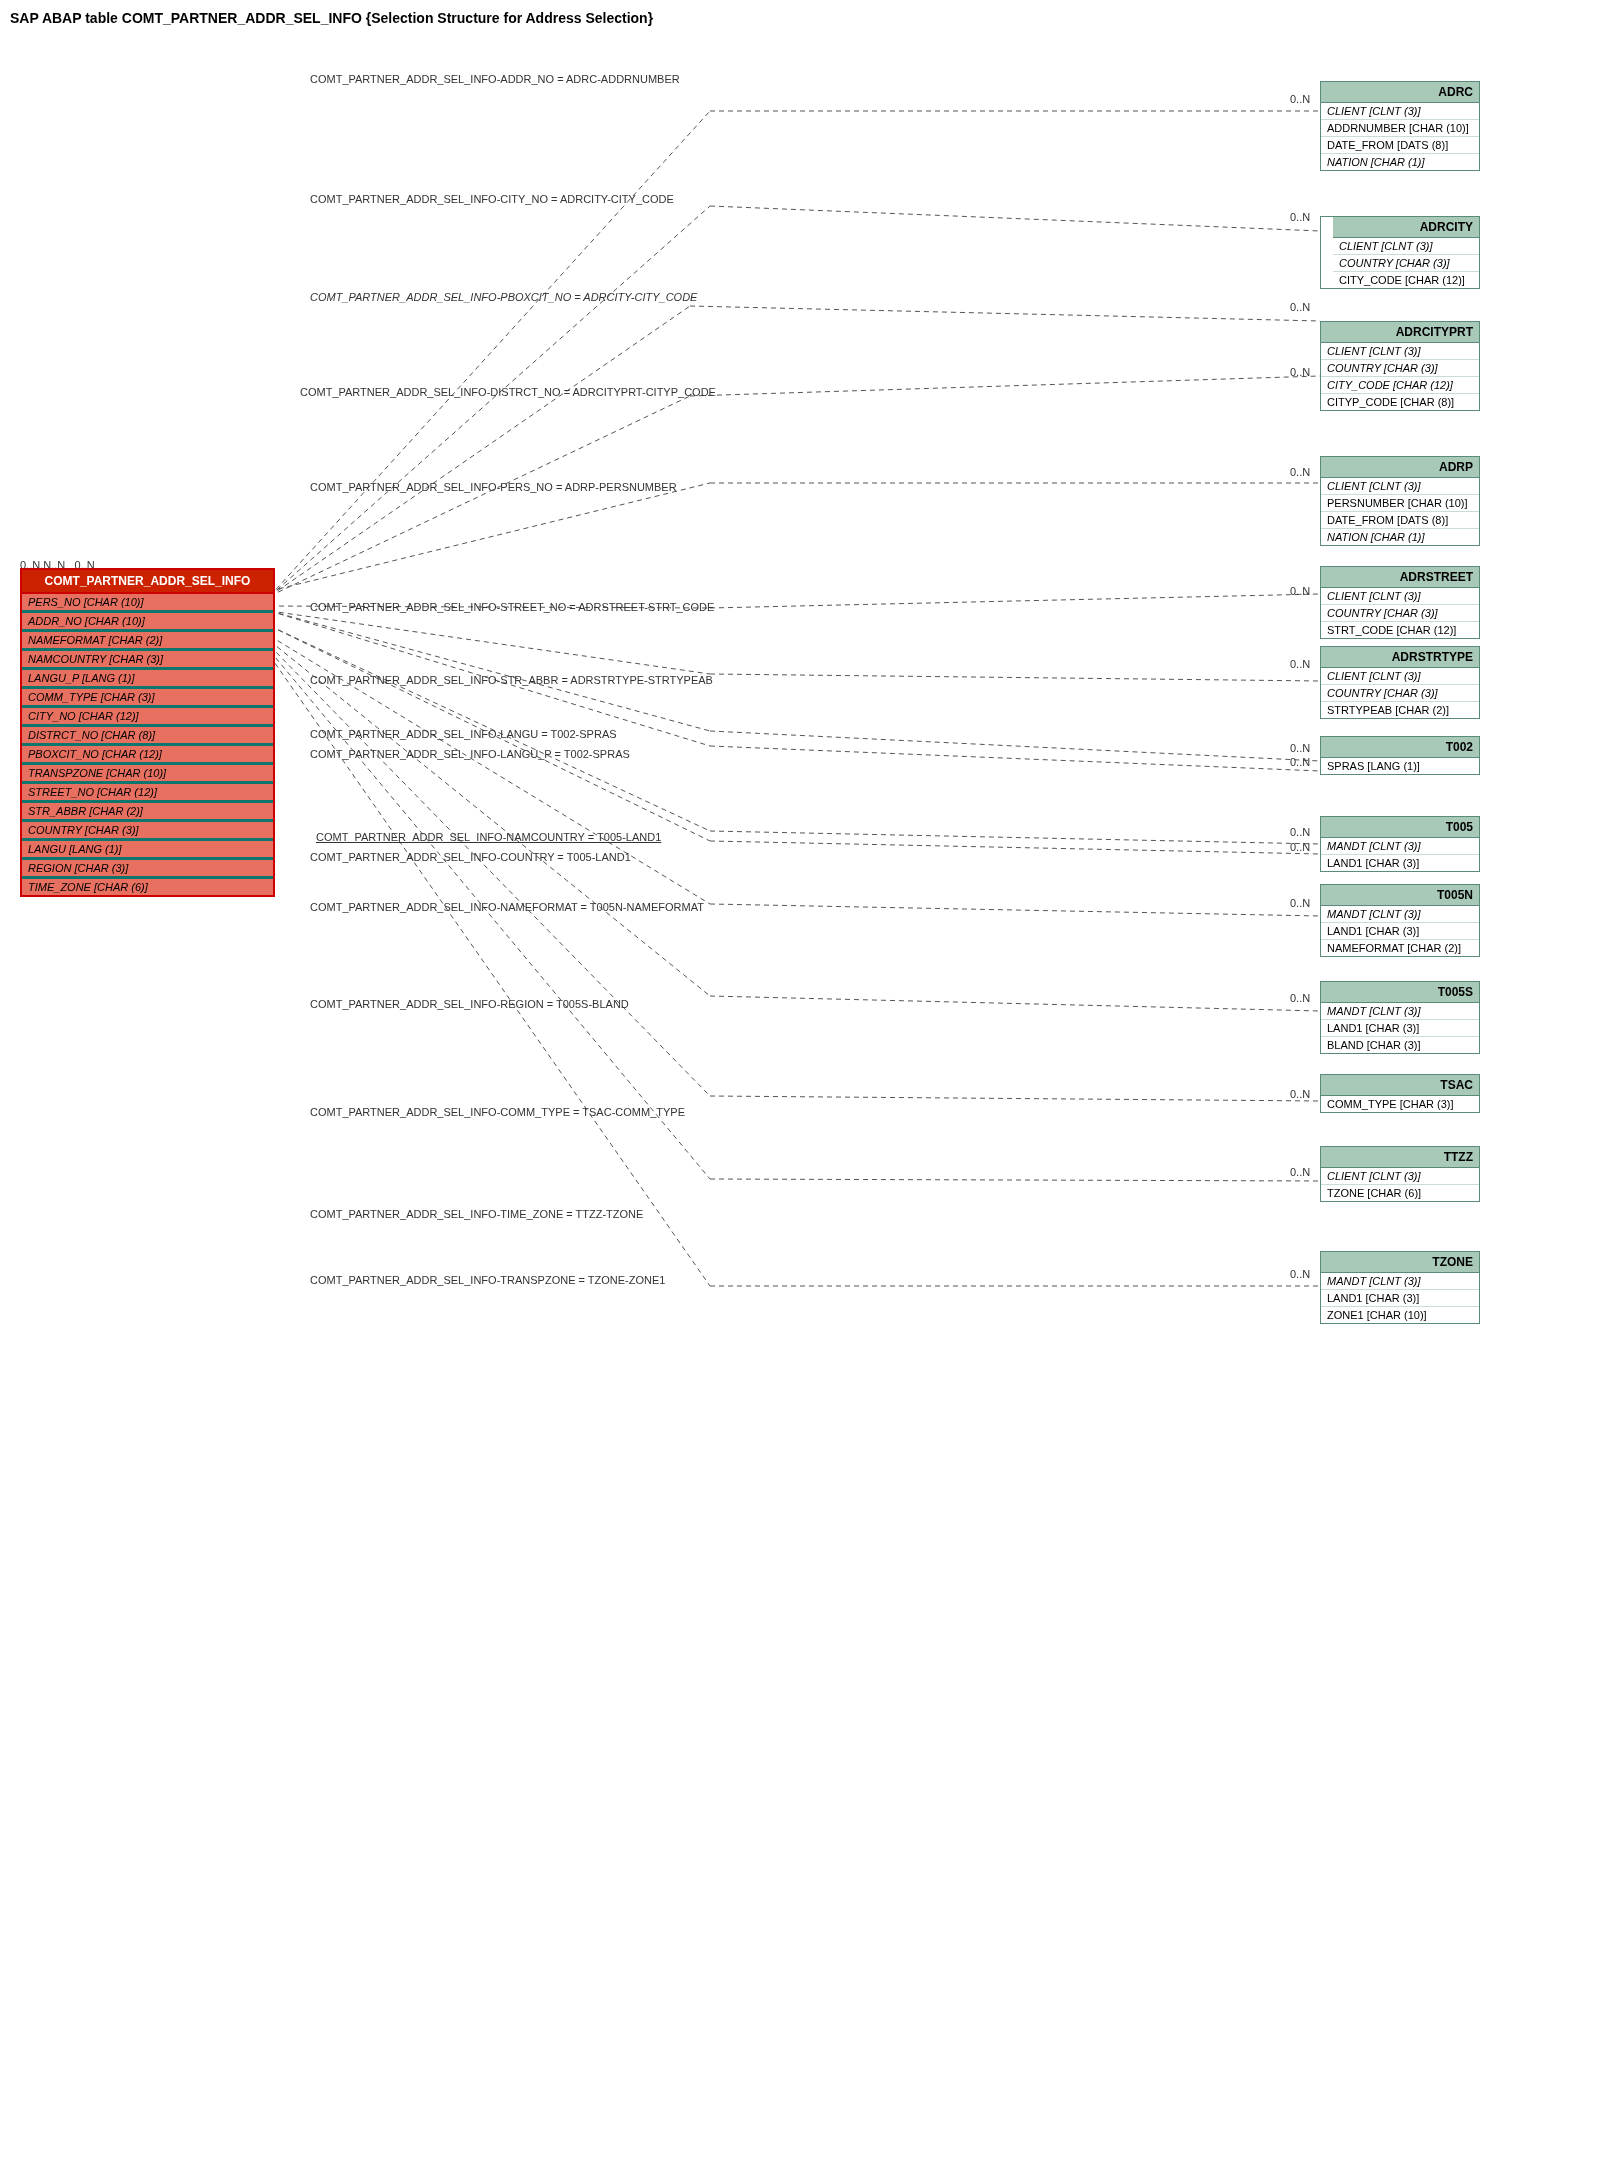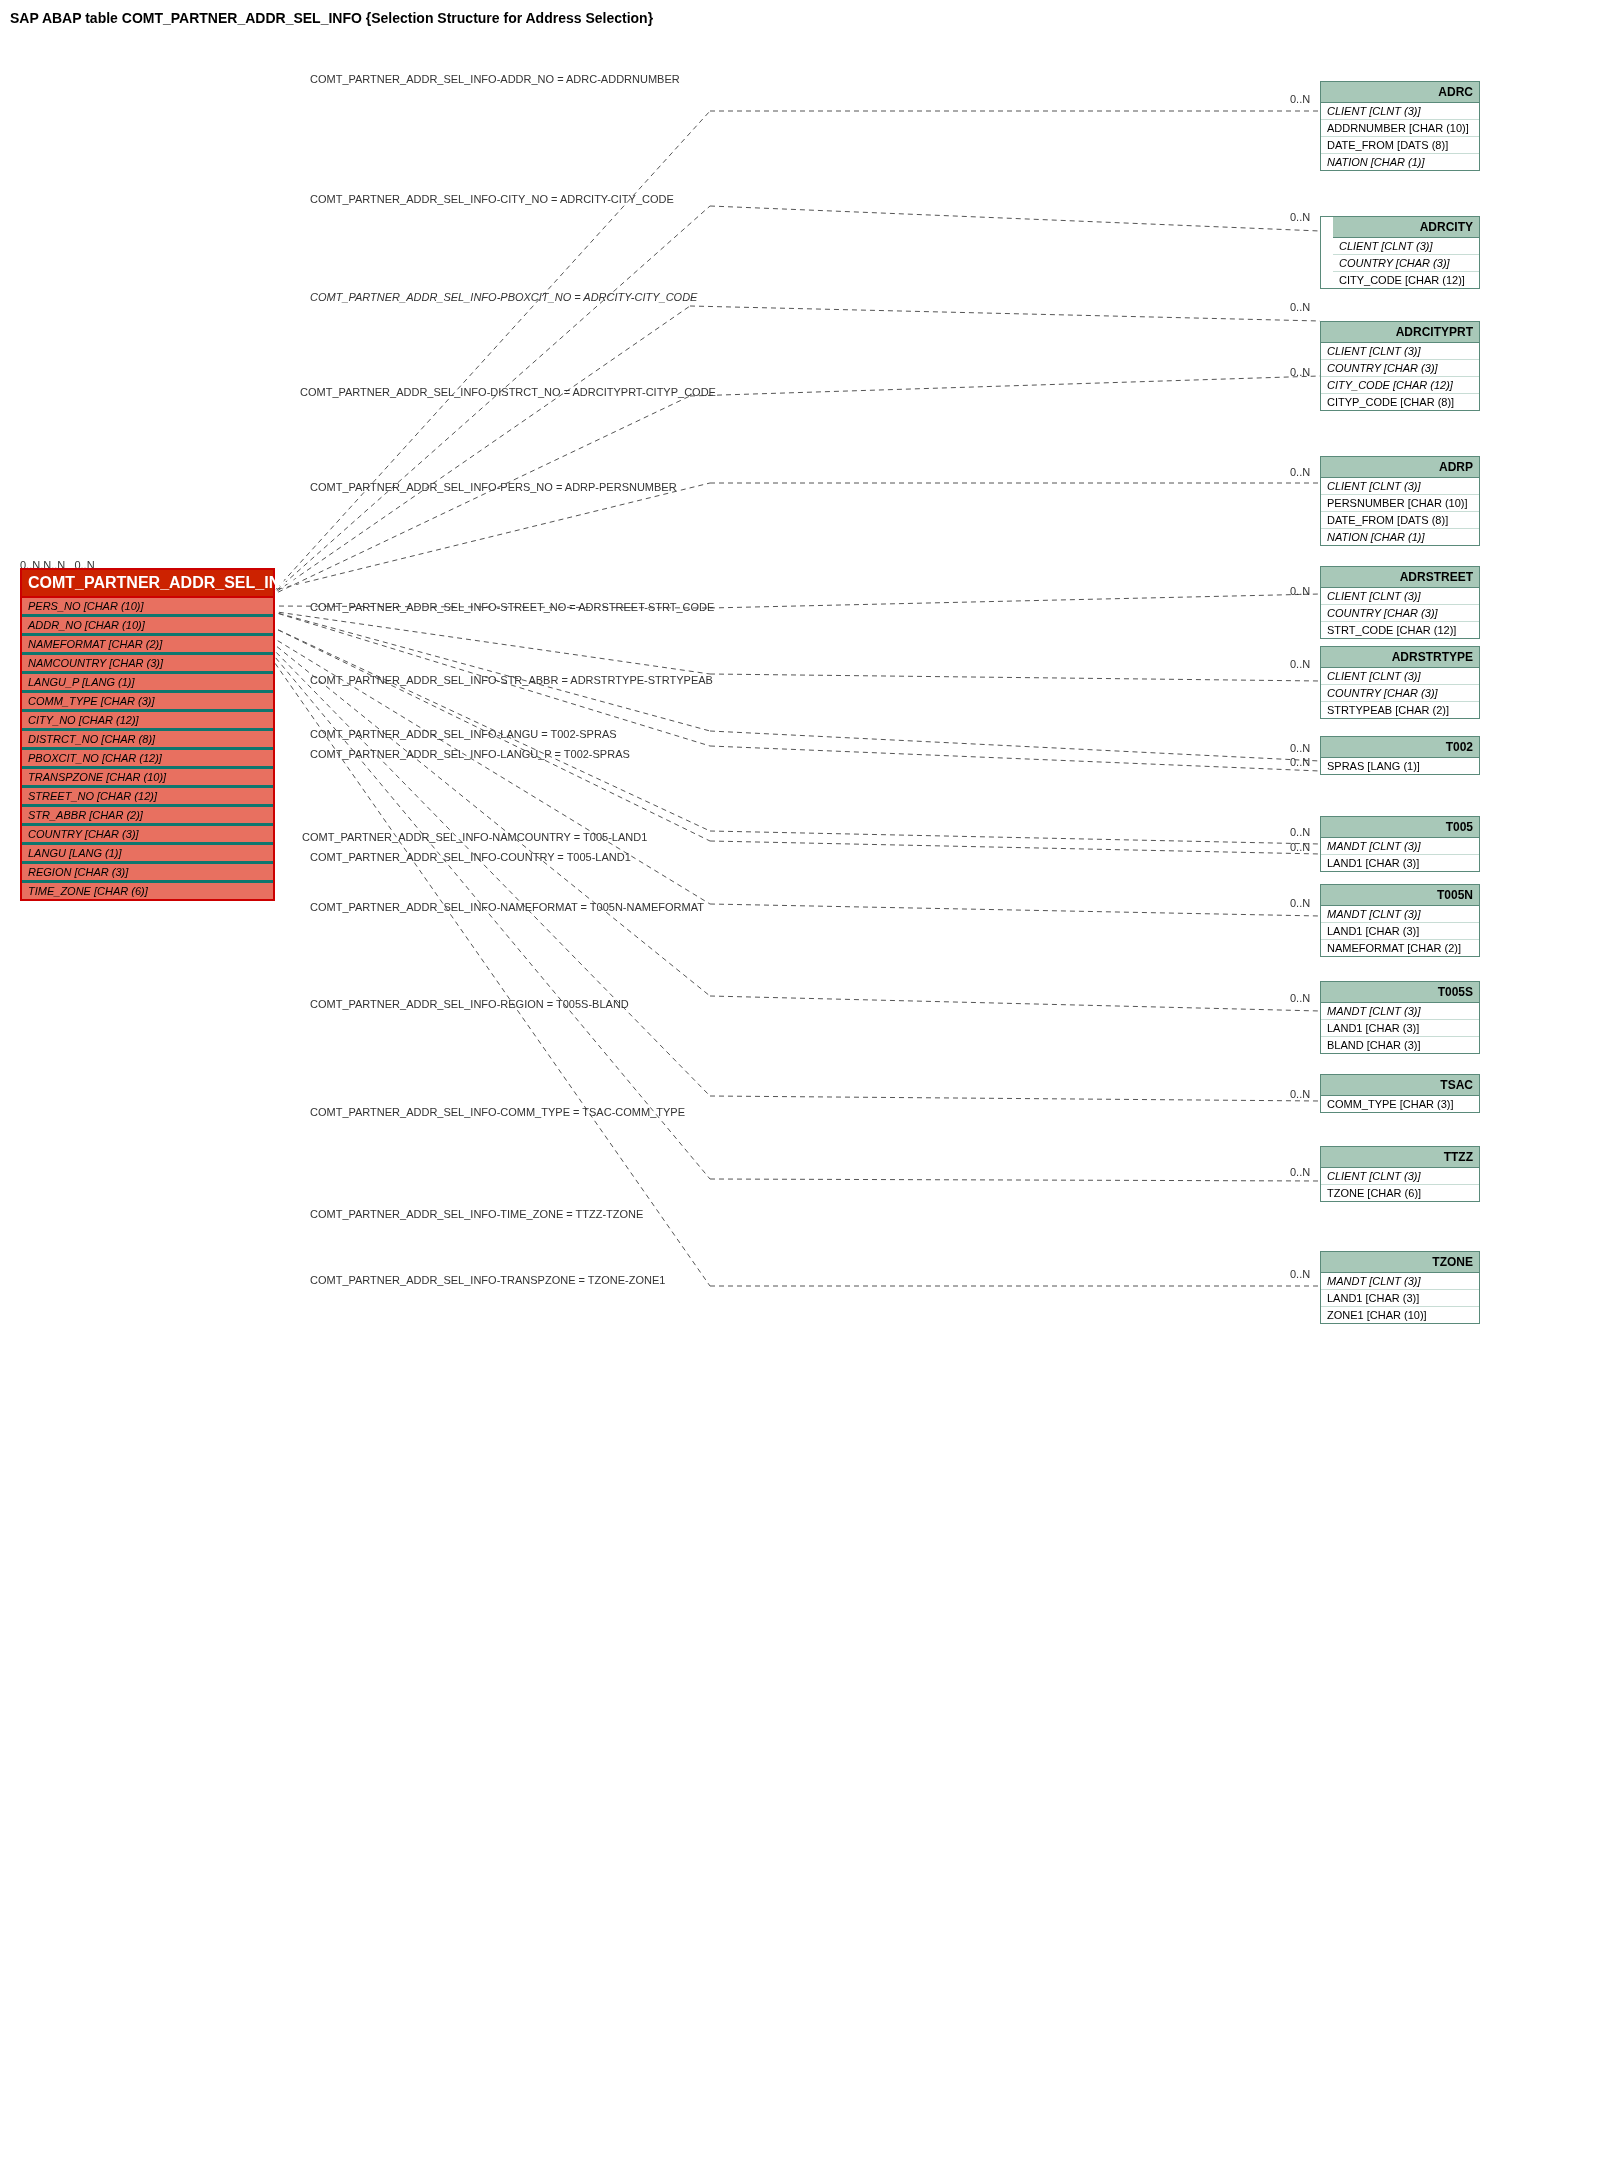--- a/index.html
+++ b/index.html
@@ -53,21 +53,21 @@
       position: absolute;
       border: 2px solid #cc0000;
       background: #fff;
     }
     .main-table .table-title {
       background: #cc2200;
       color: #fff;
       font-weight: bold;
       text-align: center;
       padding: 4px 6px;
-      font-size: 16px;
+      font-size: 12px;
       border-bottom: 2px solid #cc0000;
     }
     .main-table .table-row {
       padding: 2px 6px;
       font-size: 11px;
       border-bottom: 3px solid #0f766e;
       background: #e87060;
       color: #000;
       white-space: nowrap;
       font-style: italic;
@@ -157,21 +157,21 @@
 
   <div class="rel-label" style="left:300px; top:37px;">COMT_PARTNER_ADDR_SEL_INFO-ADDR_NO = ADRC-ADDRNUMBER</div>
   <div class="rel-label" style="left:300px; top:157px;">COMT_PARTNER_ADDR_SEL_INFO-CITY_NO = ADRCITY-CITY_CODE</div>
   <div class="rel-label" style="left:300px; top:255px;font-style:italic;">COMT_PARTNER_ADDR_SEL_INFO-PBOXCIT_NO = ADRCITY-CITY_CODE</div>
   <div class="rel-label" style="left:290px; top:350px;">COMT_PARTNER_ADDR_SEL_INFO-DISTRCT_NO = ADRCITYPRT-CITYP_CODE</div>
   <div class="rel-label" style="left:300px; top:445px;">COMT_PARTNER_ADDR_SEL_INFO-PERS_NO = ADRP-PERSNUMBER</div>
   <div class="rel-label" style="left:300px; top:565px;">COMT_PARTNER_ADDR_SEL_INFO-STREET_NO = ADRSTREET-STRT_CODE</div>
   <div class="rel-label" style="left:300px; top:638px;">COMT_PARTNER_ADDR_SEL_INFO-STR_ABBR = ADRSTRTYPE-STRTYPEAB</div>
   <div class="rel-label" style="left:300px; top:692px;">COMT_PARTNER_ADDR_SEL_INFO-LANGU = T002-SPRAS</div>
   <div class="rel-label" style="left:300px; top:712px;">COMT_PARTNER_ADDR_SEL_INFO-LANGU_P = T002-SPRAS</div>
-  <div class="rel-label" style="left:292px; top:795px;">COMT_PARTNER_ADDR_SEL_INFO-NAMCOUNTRY = T005-LAND1</div>
+  <div class="rel-label" style="left:306px; top:795px;text-decoration:underline;">COMT_PARTNER_ADDR_SEL_INFO-NAMCOUNTRY = T005-LAND1</div>
   <div class="rel-label" style="left:300px; top:815px;">COMT_PARTNER_ADDR_SEL_INFO-COUNTRY = T005-LAND1</div>
   <div class="rel-label" style="left:300px; top:865px;">COMT_PARTNER_ADDR_SEL_INFO-NAMEFORMAT = T005N-NAMEFORMAT</div>
   <div class="rel-label" style="left:300px; top:962px;">COMT_PARTNER_ADDR_SEL_INFO-REGION = T005S-BLAND</div>
   <div class="rel-label" style="left:300px; top:1058px;margin-top:12px;">COMT_PARTNER_ADDR_SEL_INFO-COMM_TYPE = TSAC-COMM_TYPE</div>
   <div class="rel-label" style="left:300px; top:1172px;">COMT_PARTNER_ADDR_SEL_INFO-TIME_ZONE = TTZZ-TZONE</div>
   <div class="rel-label" style="left:300px; top:1238px;">COMT_PARTNER_ADDR_SEL_INFO-TRANSPZONE = TZONE-ZONE1</div>
 
   <div class="rel-label" style="left:1280px; top:57px;">0..N</div>
   <div class="rel-label" style="left:1280px; top:175px;">0..N</div>
   <div class="rel-label" style="left:1280px; top:265px;">0..N</div>

